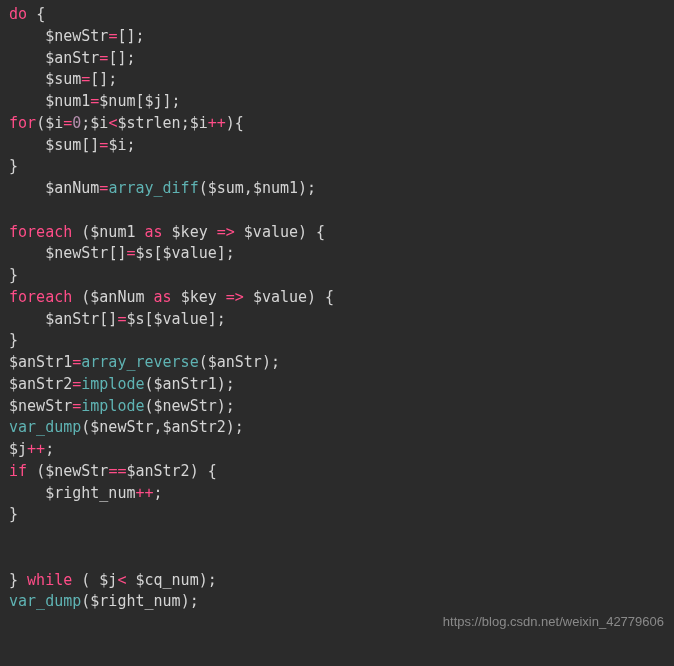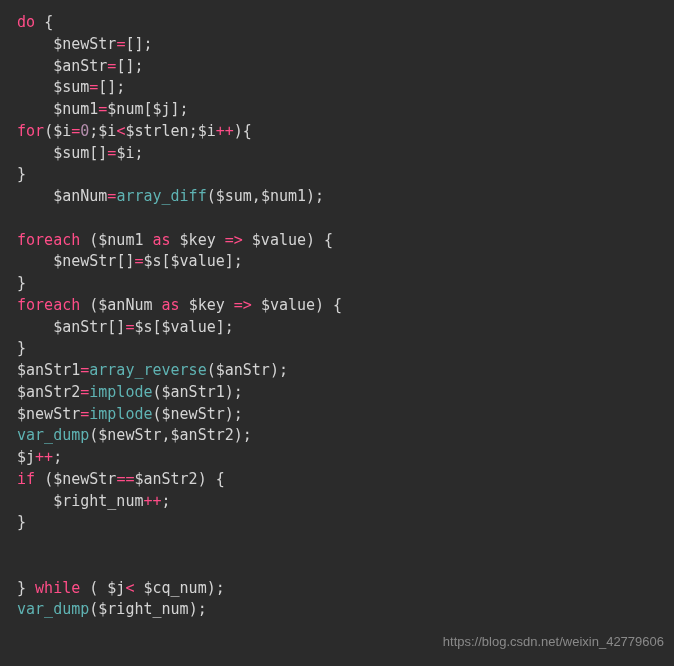--- a/index.html
+++ b/index.html
@@ -9,34 +9,34 @@
     font-family: "Consolas", "Monaco", "Courier New", monospace;
     font-size: 15px;
     line-height: 1.45;
     color: #d4d4d4;
     width: 674px;
     height: 666px;
     overflow: hidden;
     position: relative;
   }
   pre {
-    margin: 8px;
+    margin: 0;
     padding: 4px 4px 0 0;
     white-space: pre;
   }
   .kw   { color: #ff4d88; }
   .var  { color: #d4d4d4; }
   .op   { color: #ff4d88; }
   .num  { color: #b48ead; }
   .pun  { color: #d4d4d4; }
   .call { color: #5fb3b3; }
   .watermark {
     position: absolute;
     right: 10px;
-    bottom: 14px;
+    bottom: 34px;
     color: #9a9a9a;
     font-family: Arial, sans-serif;
     font-size: 13px;
     opacity: 0.85;
   }
 </style>
 </head>
 <body>
 <pre><span> <span class="kw">do</span> <span class="pun">{</span></span>
 <span>     <span class="var">$newStr</span><span class="op">=</span><span class="pun">[];</span></span>

